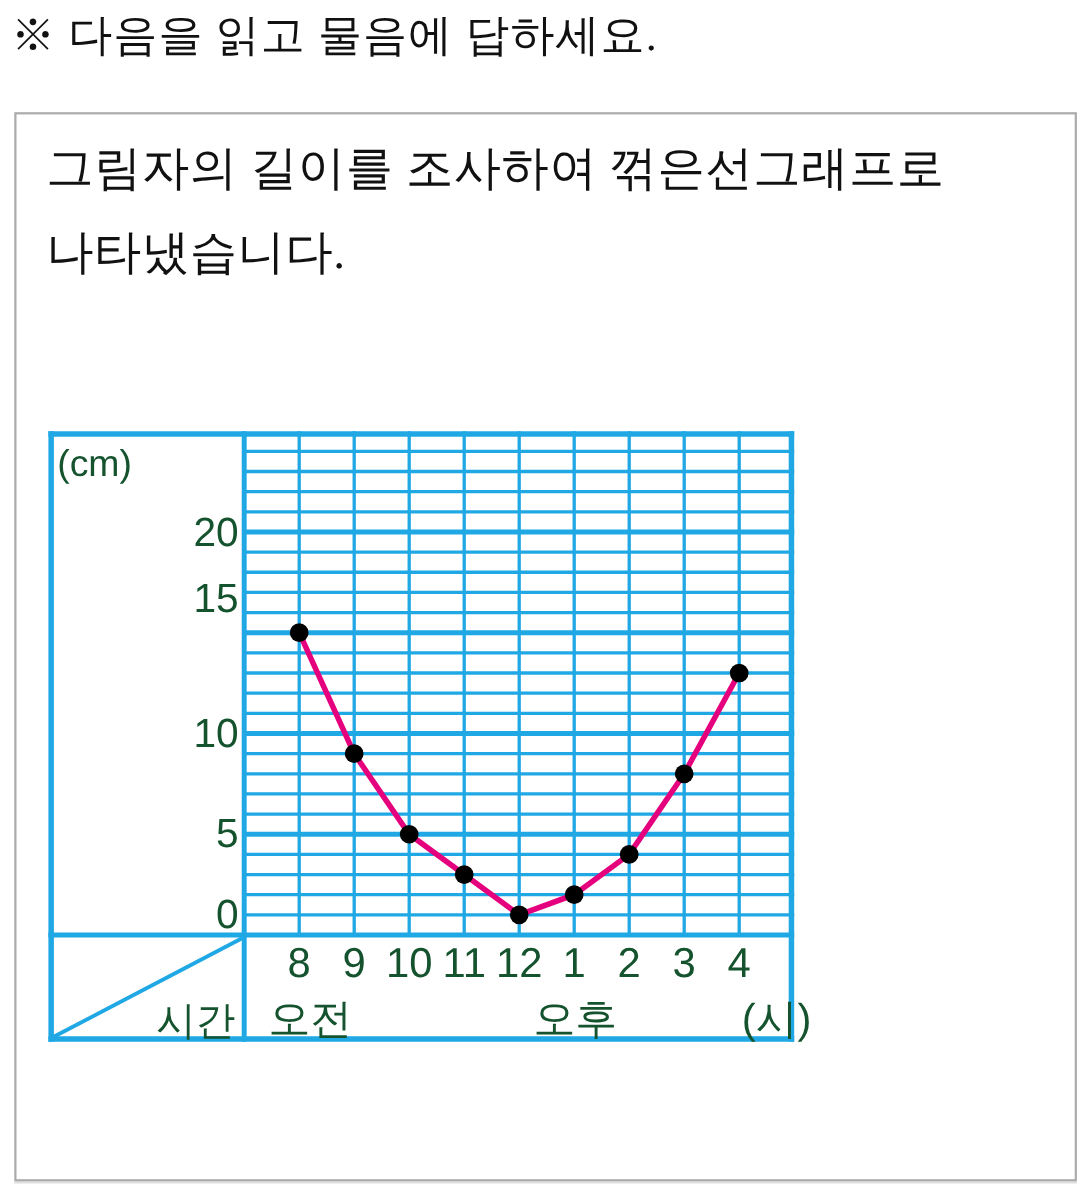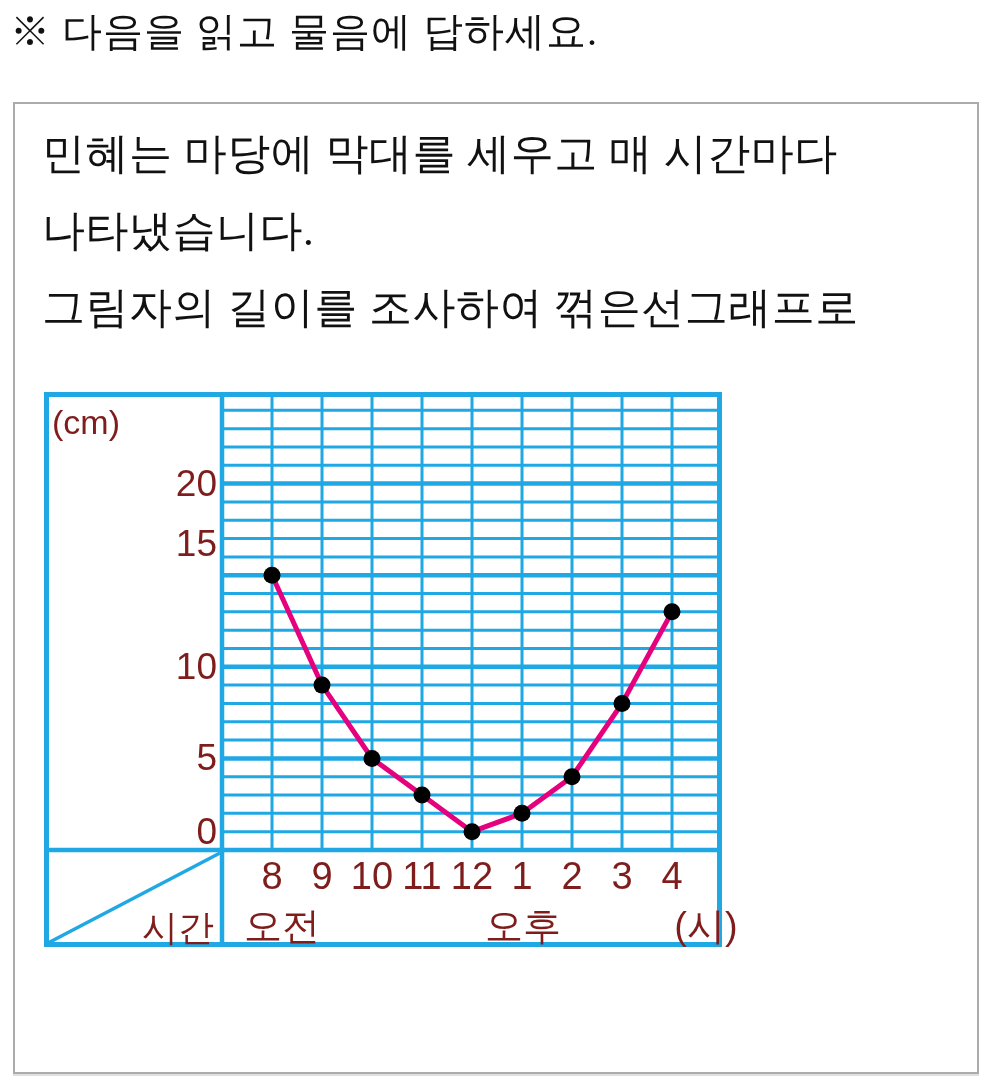--- a/index.html
+++ b/index.html
@@ -31,43 +31,42 @@
     font-family:"Liberation Serif", serif;
     font-size:43px;font-weight:400;
     width:900px;
   }
   .passage p{margin:0;line-height:77px;white-space:nowrap;letter-spacing:0.5px;}
   
   .chart-svg{position:absolute;left:0;top:0;width:993px;height:1085px;}
   .chart-label{
     position:absolute;
     font-family:"Liberation Sans", sans-serif;
-    color:#7f1d1d;
+    color:#14532d;
     white-space:nowrap;
   }
   .cm-label{left:52px;top:403px;font-size:34px;}
   .ytick{right:776px;width:120px;text-align:right;font-size:37px;line-height:40px;height:40px;}
   .xtick{top:855px;font-size:38px;transform:translateX(-50%);}
   .period{top:901px;font-size:38px;transform:translateX(-50%);padding-left:36px;}
   .corner-row-label{left:50px;top:853px;font-size:27px;line-height:31px;}
   .corner-col-label{right:779px;top:904px;font-size:36px;text-align:right;}
 </style>
 </head>
 <body>
 
 <div class="page">
 
   <div class="instruction">※ 다음을 읽고 물음에 답하세요.</div>
 
   <div class="outer-box"></div>
 
   <div class="passage">
-    <p>민혜는 마당에 막대를 세우고 매 시간마다</p>
+    <p>그림자의 길이를 조사하여 꺾은선그래프로</p>
     <p>나타냈습니다.</p>
-    <p>그림자의 길이를 조사하여 꺾은선그래프로</p>
   </div>
 
   <svg id="chart-svg" class="chart-svg" viewBox="0 0 993 1085">
       <line x1="222" y1="831.68" x2="722" y2="831.68" stroke="#1fa8e4" stroke-width="3"></line>
       <line x1="222" y1="813.36" x2="722" y2="813.36" stroke="#1fa8e4" stroke-width="3"></line>
       <line x1="222" y1="795.04" x2="722" y2="795.04" stroke="#1fa8e4" stroke-width="3"></line>
       <line x1="222" y1="776.72" x2="722" y2="776.72" stroke="#1fa8e4" stroke-width="3"></line>
       <line x1="222" y1="758.4" x2="722" y2="758.4" stroke="#1fa8e4" stroke-width="4.5"></line>
       <line x1="222" y1="740.08" x2="722" y2="740.08" stroke="#1fa8e4" stroke-width="3"></line>
       <line x1="222" y1="721.76" x2="722" y2="721.76" stroke="#1fa8e4" stroke-width="3"></line>

